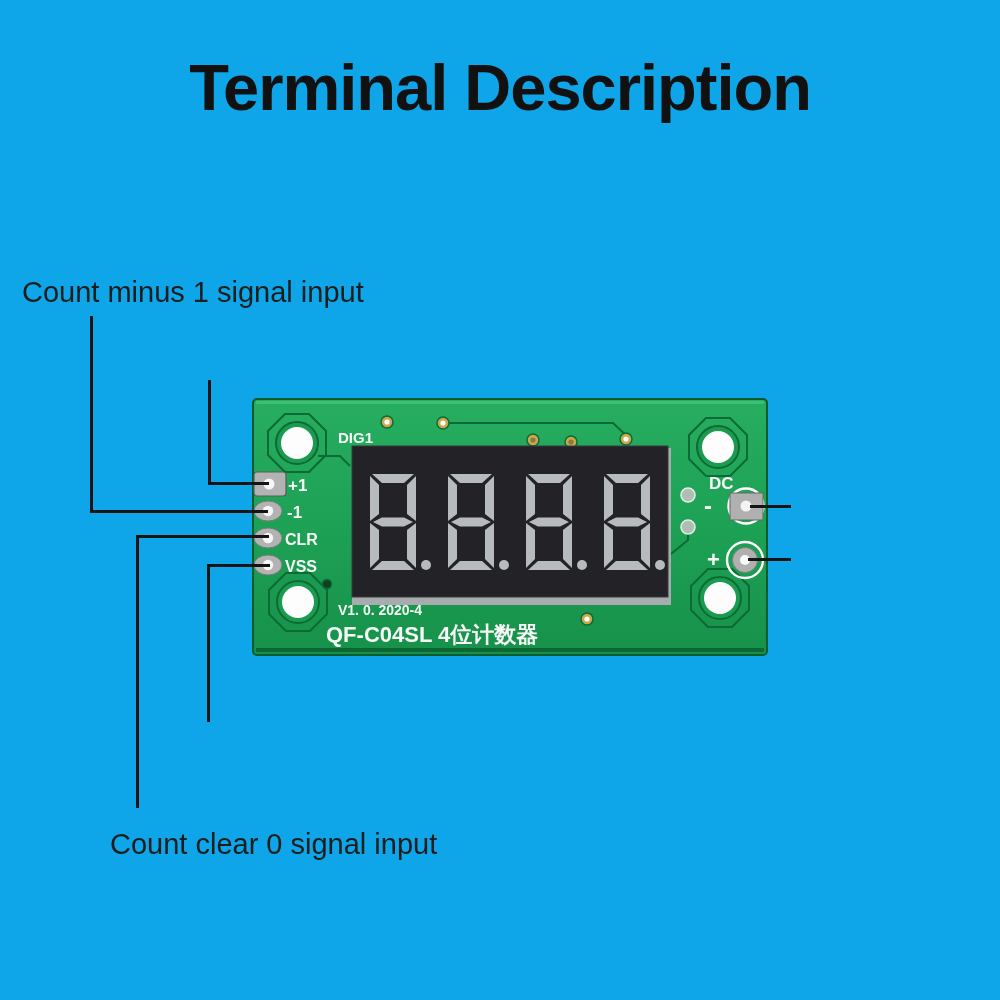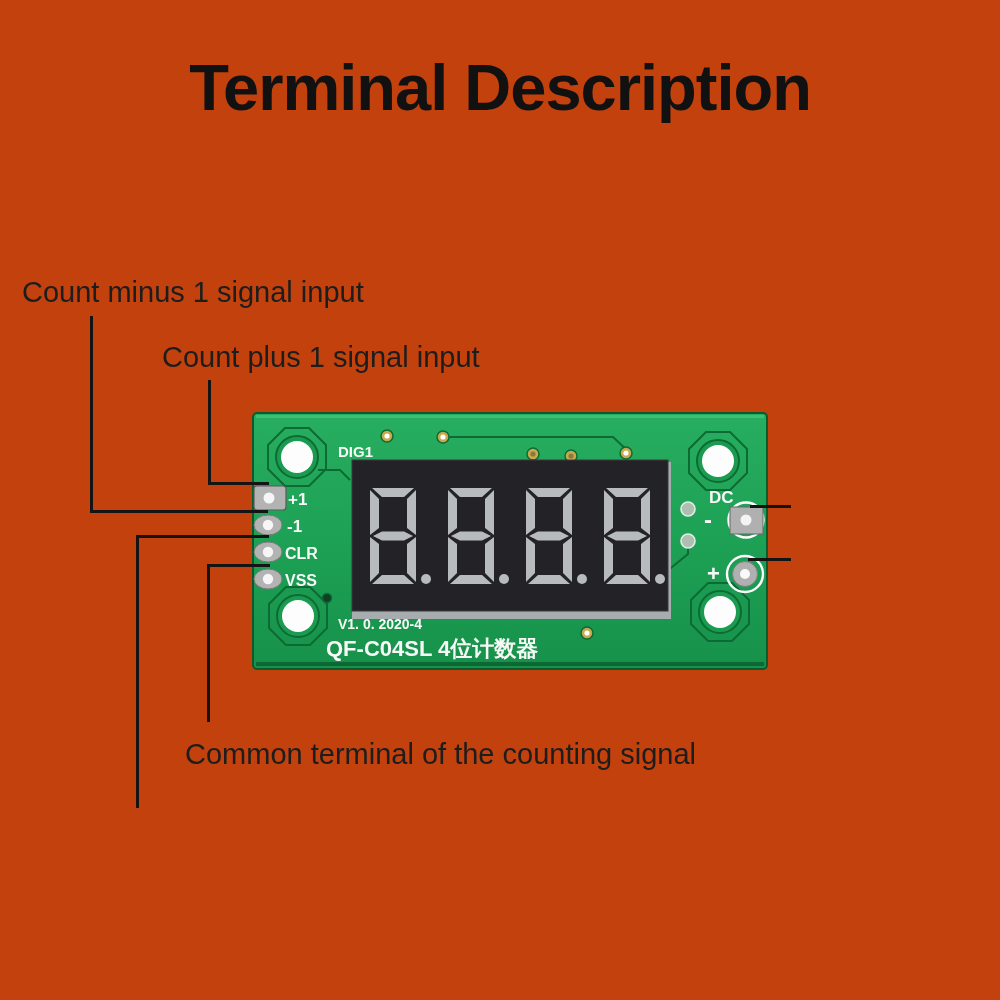--- a/index.html
+++ b/index.html
@@ -1,17 +1,17 @@
 <!DOCTYPE html>
 <html><head>
 <meta charset="utf-8">
 <style>
   html,body{margin:0;padding:0;background:#ffffff;}
   #stage{
-    position:relative;width:1000px;height:1000px;background:#c2410c;overflow:hidden;
+    position:relative;width:1000px;height:1000px;background:#0ea5e9;overflow:hidden;
     font-family:"Liberation Sans", sans-serif;color:#1c1c1c;
   }
   #title{
     position:absolute;top:50px;left:0;width:1000px;text-align:center;
     font-size:65px;font-weight:700;letter-spacing:-1px;color:#111;white-space:nowrap;
   }
   .lbl{position:absolute;font-size:29px;color:#1d1d1d;white-space:nowrap;text-align:center;}
   #lbl-count-minus{left:22px;top:276px;}
   #lbl-count-plus{left:162px;top:341px;}
   #lbl-power-negative{left:791px;top:495px;font-size:27px;}
@@ -23,33 +23,32 @@
   #l-minus-v{left:90px;top:316px;width:3px;height:197px;}
   #l-minus-h{left:90px;top:510px;width:178px;height:3px;}
   #l-plus-v{left:208px;top:380px;width:3px;height:105px;}
   #l-plus-h{left:208px;top:482px;width:61px;height:3px;}
   #l-clr-h{left:136px;top:535px;width:133px;height:3px;}
   #l-clr-v{left:136px;top:535px;width:3px;height:273px;}
   #l-vss-h{left:207px;top:564px;width:63px;height:3px;}
   #l-vss-v{left:207px;top:564px;width:3px;height:158px;}
   #l-neg-h{left:750px;top:505px;width:41px;height:3px;}
   #l-pos-h{left:748px;top:558px;width:43px;height:3px;}
-  #board{position:absolute;left:252px;top:412px;width:516px;height:304px;z-index:1;}
+  #board{position:absolute;left:252px;top:398px;width:516px;height:304px;z-index:1;}
   svg text{font-family:"Liberation Sans", sans-serif;}
 </style>
 </head>
 <body>
 
 <div id="stage">
 
   <div id="title">Terminal Description</div>
 
   <div class="lbl" id="lbl-count-minus">Count minus 1 signal input</div>
-  <div class="lbl" id="lbl-count-plus">Count plus 1 signal input</div>
-  <div class="lbl" id="lbl-common-1">Common terminal of the counting signal</div>
+  <div class="lbl" id="lbl-count-clear">Count clear 0 signal input</div>
 
   <div class="line" id="l-minus-v"></div>
   <div class="line" id="l-minus-h"></div>
   <div class="line" id="l-plus-v"></div>
   <div class="line" id="l-plus-h"></div>
   <div class="line" id="l-clr-h"></div>
   <div class="line" id="l-clr-v"></div>
   <div class="line" id="l-vss-h"></div>
   <div class="line" id="l-vss-v"></div>
   <div class="line" id="l-neg-h"></div>

